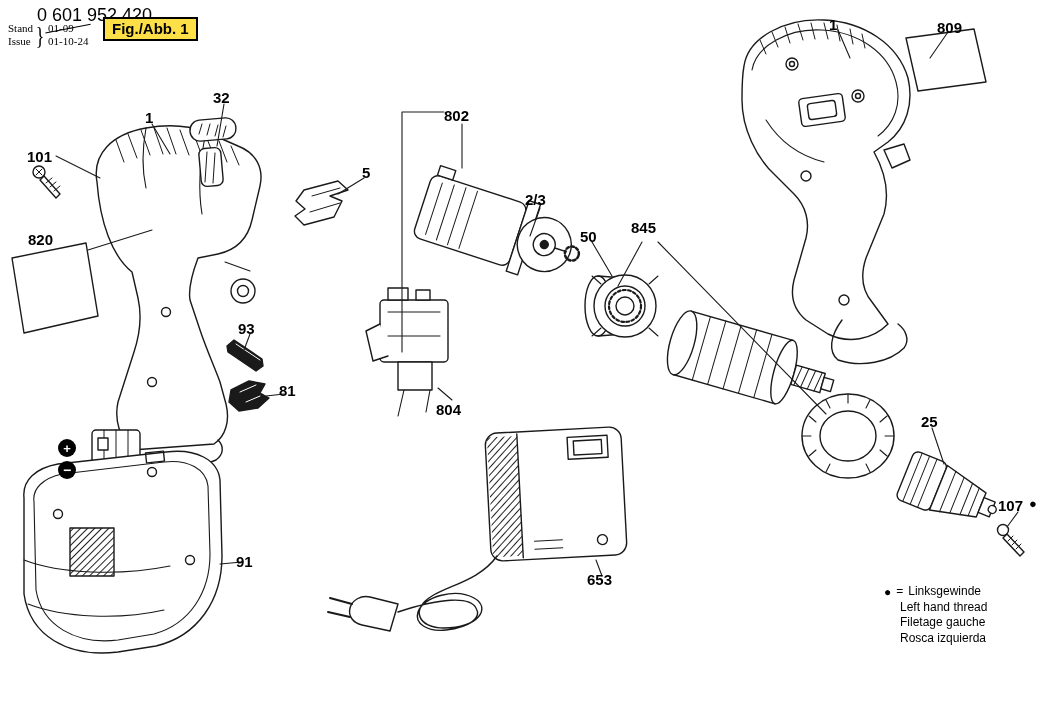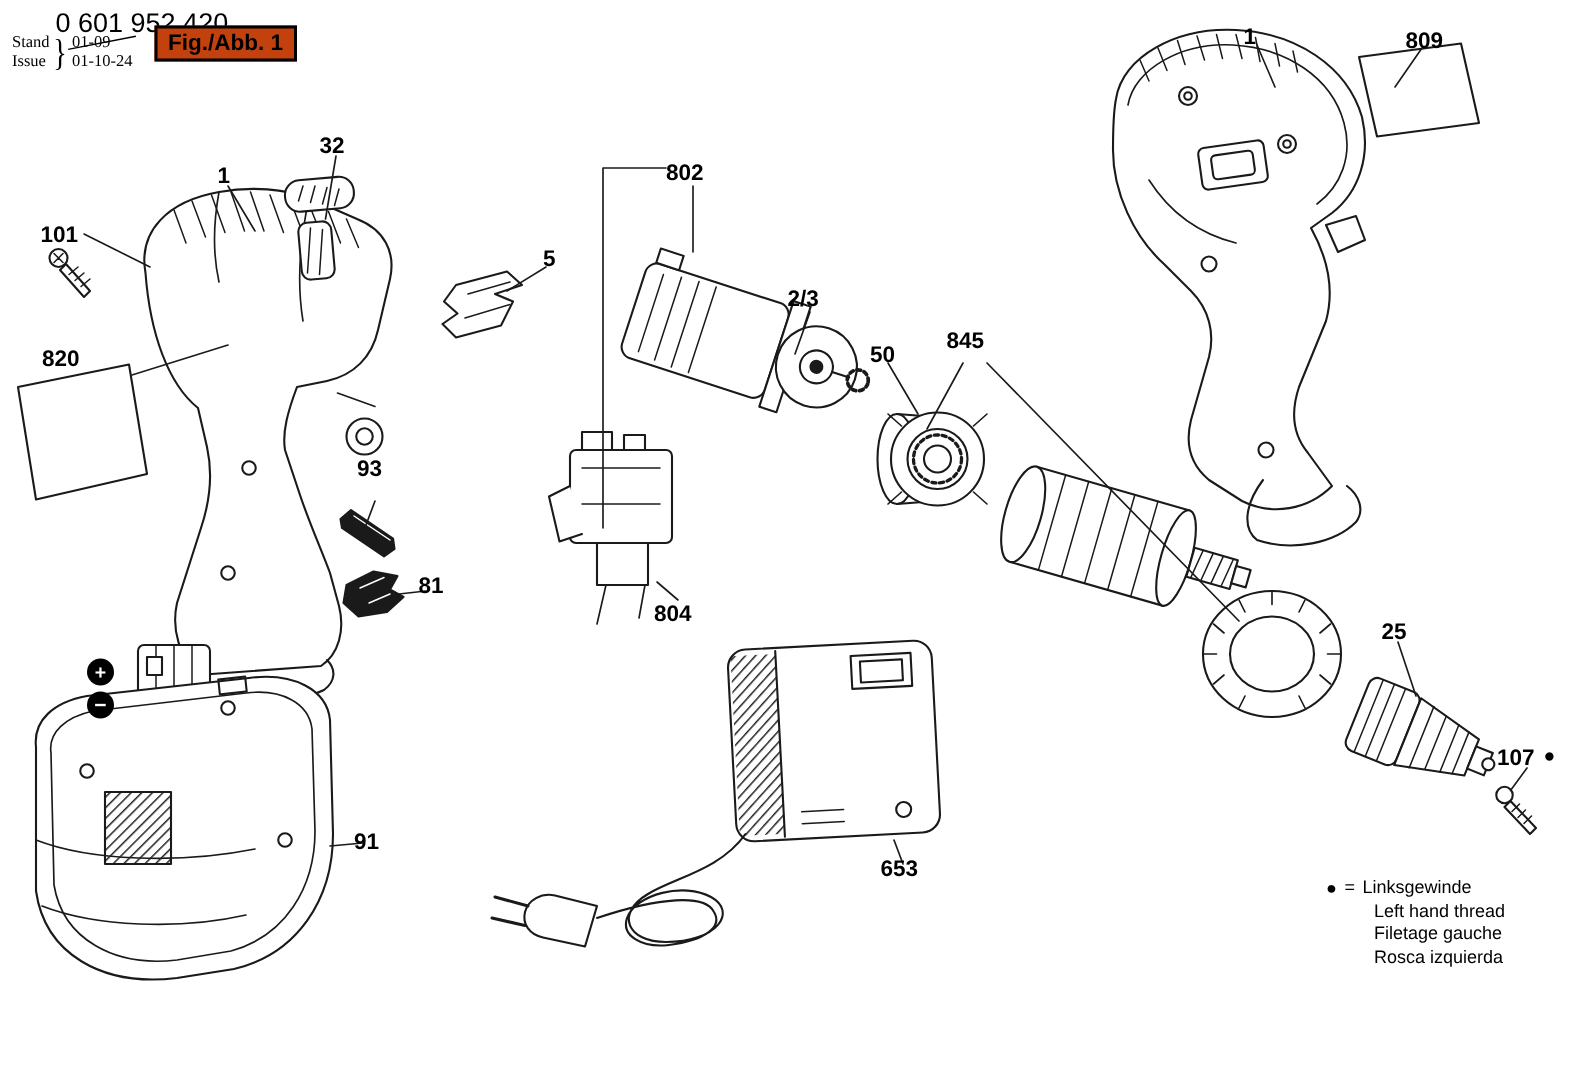--- a/index.html
+++ b/index.html
@@ -6,27 +6,27 @@
   .page{position:relative;width:1054px;height:717px;background:#fff;font-family:"Liberation Sans",sans-serif;color:#000;overflow:hidden;}
   .diagram{position:absolute;left:0;top:0;}
   .diagram text{font-family:"Liberation Sans",sans-serif;}
   .label{position:absolute;font-size:15px;font-weight:bold;white-space:nowrap;}
   .partnum{position:absolute;left:37px;top:5px;font-size:18px;}
   .issue{position:absolute;left:8px;top:22px;display:flex;align-items:center;font-size:11px;line-height:13px;font-family:Liberation Serif, serif;}
   .issue .col{display:flex;flex-direction:column;}
   .brace{font-size:25px;font-weight:300;margin:0 2px 0 1px;transform:scaleX(.75);display:inline-block;}
   .struck{position:relative;display:inline-block;}
   .struck::after{content:"";position:absolute;left:-3px;right:-3px;top:46%;border-top:1.3px solid #000;transform:rotate(-11deg);}
-  .figbox{position:absolute;left:103px;top:17px;border:2.6px solid #000;padding:1px 7px 2px;font-size:15px;font-weight:bold;background:#c2410c;}
+  .figbox{position:absolute;left:103px;top:17px;border:2.6px solid #000;padding:1px 7px 2px;font-size:15px;font-weight:bold;background:#fde047;}
   .dot{font-size:12px;line-height:1;}
   .c107{display:flex;align-items:flex-start;}
   .c107 .dot{margin-left:6px;font-size:13px;}
   .legend{position:absolute;left:884px;top:584px;font-size:12px;line-height:15.5px;}
   .legend .row1{display:flex;align-items:center;gap:5px;}
-  .legend .indent{margin-left:32px;}
+  .legend .indent{margin-left:16px;}
   .footer{position:absolute;left:918px;top:661px;font-size:11px;line-height:12.5px;border-top:1px solid #000;padding-top:3px;min-width:128px;}
 </style>
 </head>
 <body>
 
 <div class="page">
 
   <svg class="diagram" width="1054" height="717" viewBox="0 0 1054 717">
     <defs>
       <pattern id="hatch" width="5" height="5" patternUnits="userSpaceOnUse" patternTransform="rotate(45)">
@@ -242,21 +242,21 @@
   <div class="label" style="left:145px;top:109px">1</div>
   <div class="label" style="left:213px;top:89px">32</div>
   <div class="label" style="left:27px;top:148px">101</div>
   <div class="label" style="left:28px;top:231px">820</div>
   <div class="label" style="left:362px;top:164px">5</div>
   <div class="label" style="left:444px;top:107px">802</div>
   <div class="label" style="left:525px;top:191px">2/3</div>
   <div class="label" style="left:580px;top:228px">50</div>
   <div class="label" style="left:631px;top:219px">845</div>
   <div class="label" style="left:436px;top:401px">804</div>
-  <div class="label" style="left:238px;top:304px">93</div>
+  <div class="label" style="left:238px;top:320px">93</div>
   <div class="label" style="left:279px;top:382px">81</div>
   <div class="label" style="left:236px;top:553px">91</div>
   <div class="label" style="left:587px;top:571px">653</div>
   <div class="label" style="left:829px;top:16px">1</div>
   <div class="label" style="left:937px;top:19px">809</div>
   <div class="label" style="left:921px;top:413px">25</div>
   <div class="label c107" style="left:998px;top:497px">
     <span>107</span>
     <span class="dot">●</span>
   </div>

